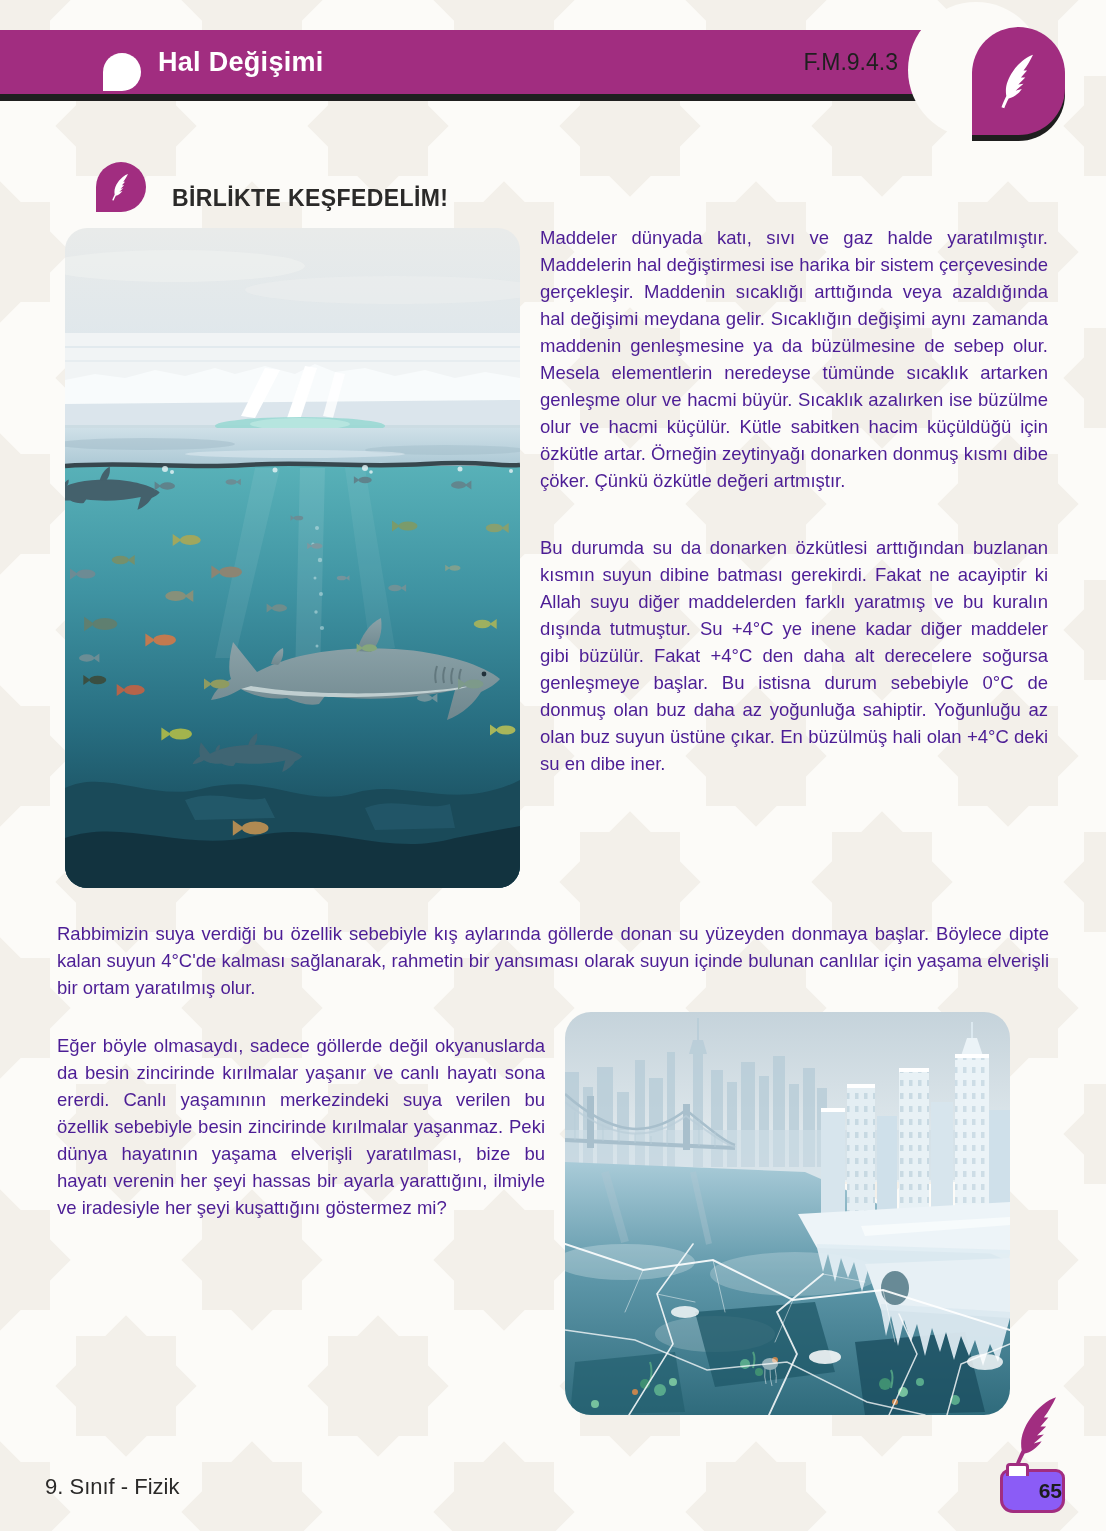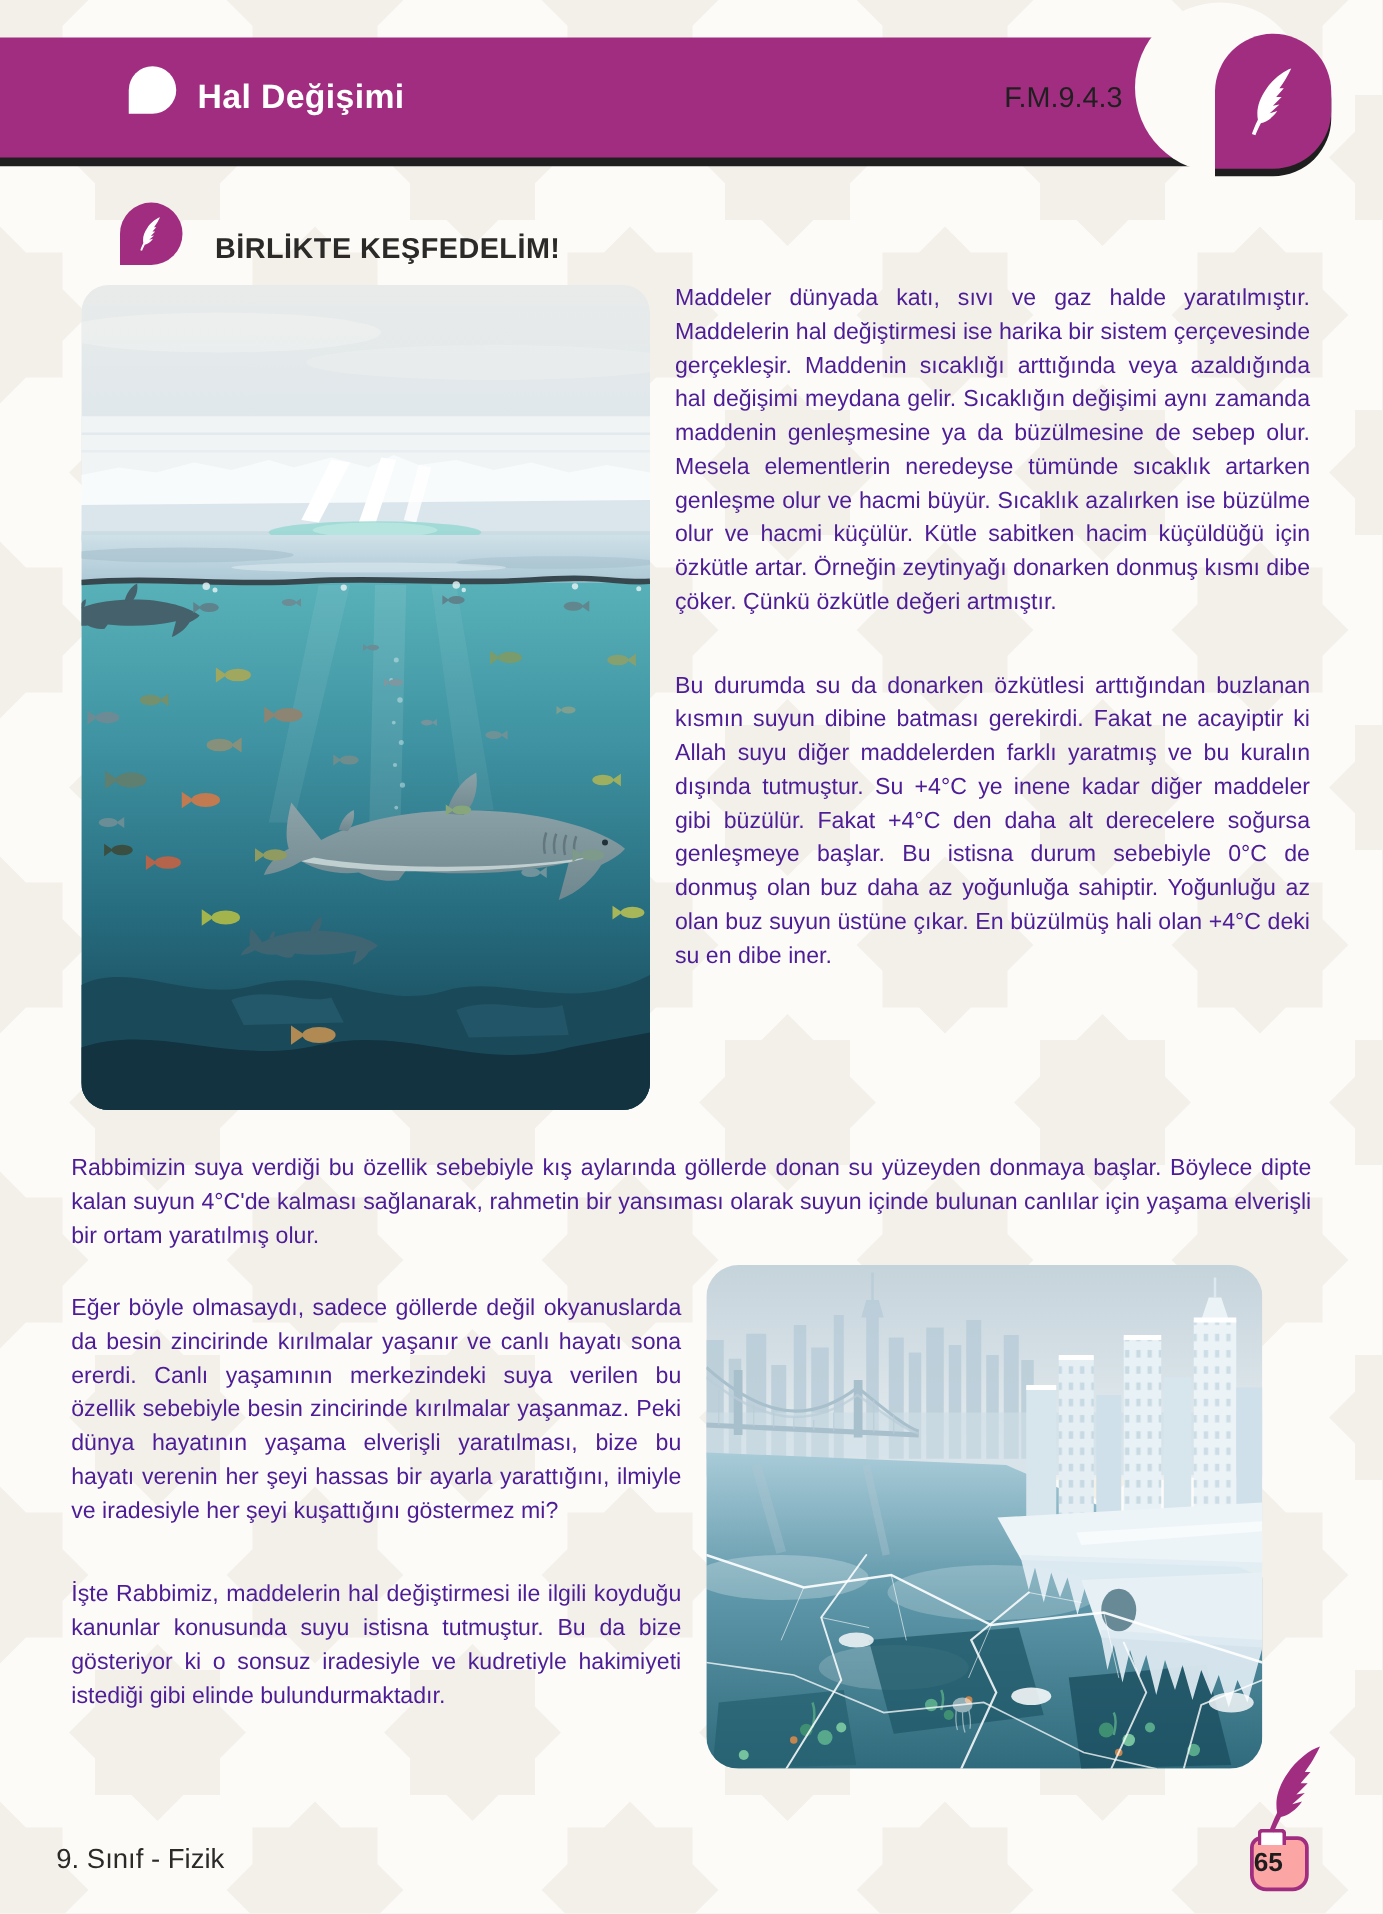--- a/index.html
+++ b/index.html
@@ -7,21 +7,21 @@
   .page {
     position:relative; width:1106px; height:1531px; margin:0 auto;
     background:#fcfbf8; overflow:hidden;
     font-family:"Liberation Sans", sans-serif; color:#3b3b3b;
   }
   .bg-svg { position:absolute; left:0; top:0; z-index:0; }
   .defs-svg { position:absolute; width:0; height:0; overflow:hidden; }
 
   
   .banner {
-    position:absolute; left:0; top:30px; width:990px; height:96px;
+    position:absolute; left:0; top:30px; width:990px; height:64px;
     background:#a12d80; z-index:1; box-shadow:0 7px 0 #1f1f1f;
   }
   .banner-drop {
     position:absolute; left:103px; top:23px; width:38px; height:38px;
     background:#ffffff; border-radius:19px 19px 19px 0;
   }
   .banner-title {
     position:absolute; left:158px; top:50%; transform:translateY(-50%);
     color:#ffffff; font-size:27px; font-weight:700; letter-spacing:.3px;
   }
@@ -62,23 +62,23 @@
   
   .fig { position:absolute; overflow:hidden; z-index:1; }
   .fig svg { display:block; }
   .fig-iceberg { left:65px; top:228px; width:455px; height:660px; border-radius:22px; }
   .fig-city    { left:565px; top:1012px; width:445px; height:403px; border-radius:26px; }
 
   
   .footer-course { position:absolute; left:45px; top:1474px; font-size:22px; color:#2b2a29; z-index:1; }
   .footer-quill { position:absolute; left:1002px; top:1385px; width:72px; height:92px; z-index:2; }
   .inkwell {
-    position:absolute; left:1000px; top:1469px; width:47px; height:44px;
-    background:#fca5a5; border:3.5px solid #a12d80; border-radius:9px 9px 13px 13px;
-    display:flex; align-items:center; justify-content:flex-start; z-index:1;
+    position:absolute; left:1000px; top:1469px; width:65px; height:44px;
+    background:#8b5cf6; border:3.5px solid #a12d80; border-radius:9px 9px 13px 13px;
+    display:flex; align-items:center; justify-content:flex-end; z-index:1;
   }
   .inkwell::before {
     content:""; position:absolute; top:-9px; left:3px; width:17px; height:10px;
     background:#ffffff; border:3.5px solid #a12d80; border-bottom:none; border-radius:4px 4px 0 0;
   }
   .inkwell-num { font-size:21px; font-weight:800; color:#1d1d1d; }
 </style>
 </head>
 <body>
 
@@ -261,21 +261,20 @@
 
   <div class="col-right bodytext">
     <p>Maddeler dünyada katı, sıvı ve gaz halde yaratılmıştır. Maddelerin hal değiştirmesi ise harika bir sistem çerçevesinde gerçekleşir. Maddenin sıcaklığı arttığında veya azaldığında hal değişimi meydana gelir. Sıcaklığın değişimi aynı zamanda maddenin genleşmesine ya da büzülmesine de sebep olur. Mesela elementlerin neredeyse tümünde sıcaklık artarken genleşme olur ve hacmi büyür. Sıcaklık azalırken ise büzülme olur ve hacmi küçülür. Kütle sabitken hacim küçüldüğü için özkütle artar. Örneğin zeytinyağı donarken donmuş kısmı dibe çöker. Çünkü özkütle değeri artmıştır.</p>
     <p>Bu durumda su da donarken özkütlesi arttığından buzlanan kısmın suyun dibine batması gerekirdi. Fakat ne acayiptir ki Allah suyu diğer maddelerden farklı yaratmış ve bu kuralın dışında tutmuştur. Su +4°C ye inene kadar diğer maddeler gibi büzülür. Fakat +4°C den daha alt derecelere soğursa genleşmeye başlar. Bu istisna durum sebebiyle 0°C de donmuş olan buz daha az yoğunluğa sahiptir. Yoğunluğu az olan buz suyun üstüne çıkar. En büzülmüş hali olan +4°C deki su en dibe iner.</p>
   </div>
 
   <p class="para-full bodytext">Rabbimizin suya verdiği bu özellik sebebiyle kış aylarında göllerde donan su yüzeyden donmaya başlar. Böylece dipte kalan suyun 4°C'de kalması sağlanarak, rahmetin bir yansıması olarak suyun içinde bulunan canlılar için yaşama elverişli bir ortam yaratılmış olur.</p>
 
   <div class="col-left bodytext">
     <p>Eğer böyle olmasaydı, sadece göllerde değil okyanuslarda da besin zincirinde kırılmalar yaşanır ve canlı hayatı sona ererdi. Canlı yaşamının merkezindeki suya verilen bu özellik sebebiyle besin zincirinde kırılmalar yaşanmaz. Peki dünya hayatının yaşama elverişli yaratılması, bize bu hayatı verenin her şeyi hassas bir ayarla yarattığını, ilmiyle ve iradesiyle her şeyi kuşattığını göstermez mi?</p>
-    <p>İşte Rabbimiz, maddelerin hal değiştirmesi ile ilgili koyduğu kanunlar konusunda suyu istisna tutmuştur. Bu da bize gösteriyor ki o sonsuz iradesiyle ve kudretiyle hakimiyeti istediği gibi elinde bulundurmaktadır.</p>
   </div>
 
   <figure class="fig fig-city">
     <svg width="445" height="403" viewBox="0 0 445 403">
       <defs>
         <linearGradient id="fc-sky" x1="0" y1="0" x2="0" y2="1">
           <stop offset="0" stop-color="#c5d3db"></stop>
             <stop offset="1" stop-color="#e8eff2"></stop>
         </linearGradient>
         <linearGradient id="fc-lake" x1="0" y1="0" x2="0" y2="1">

